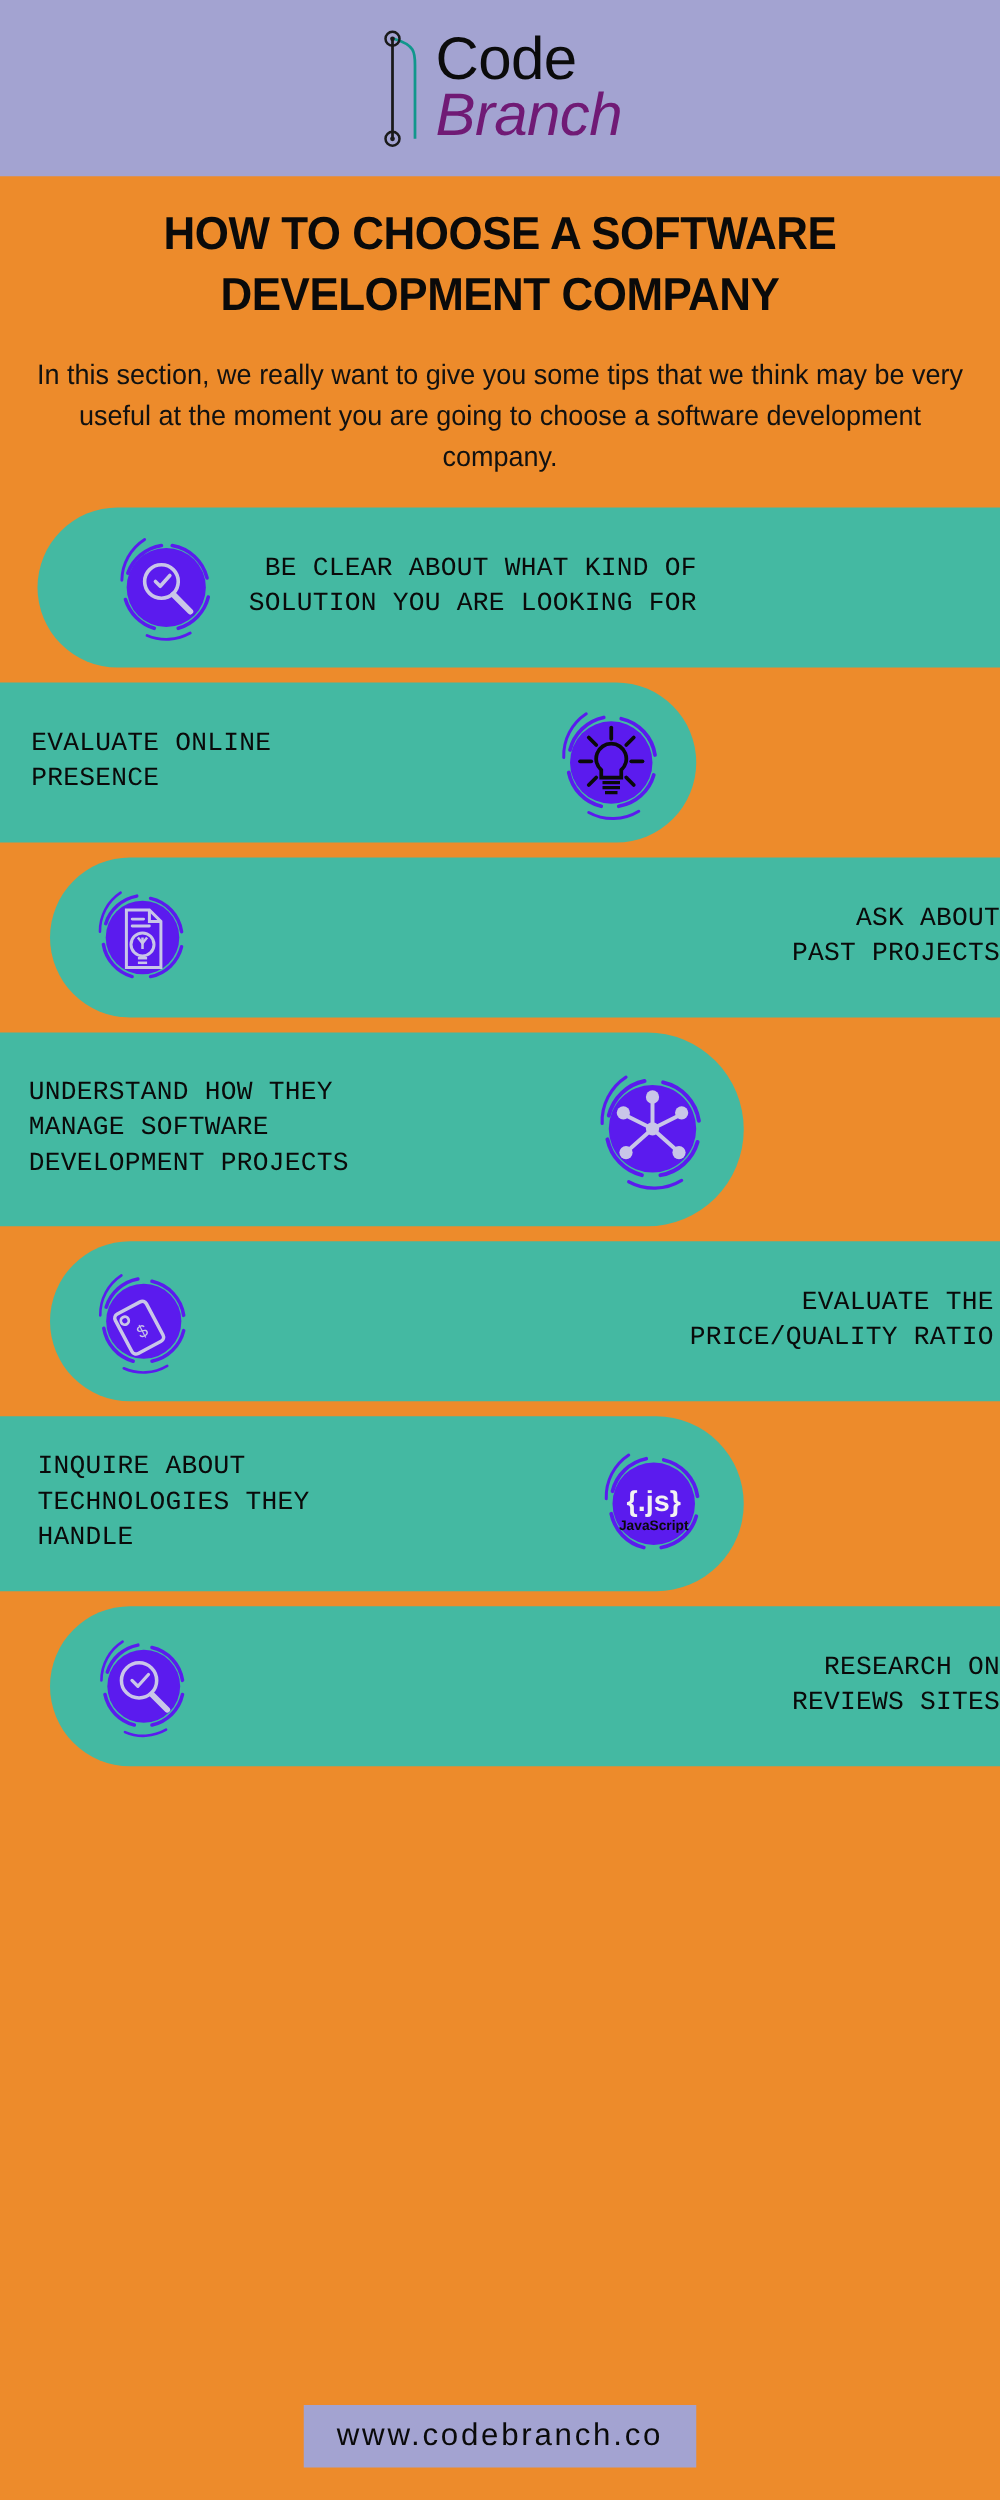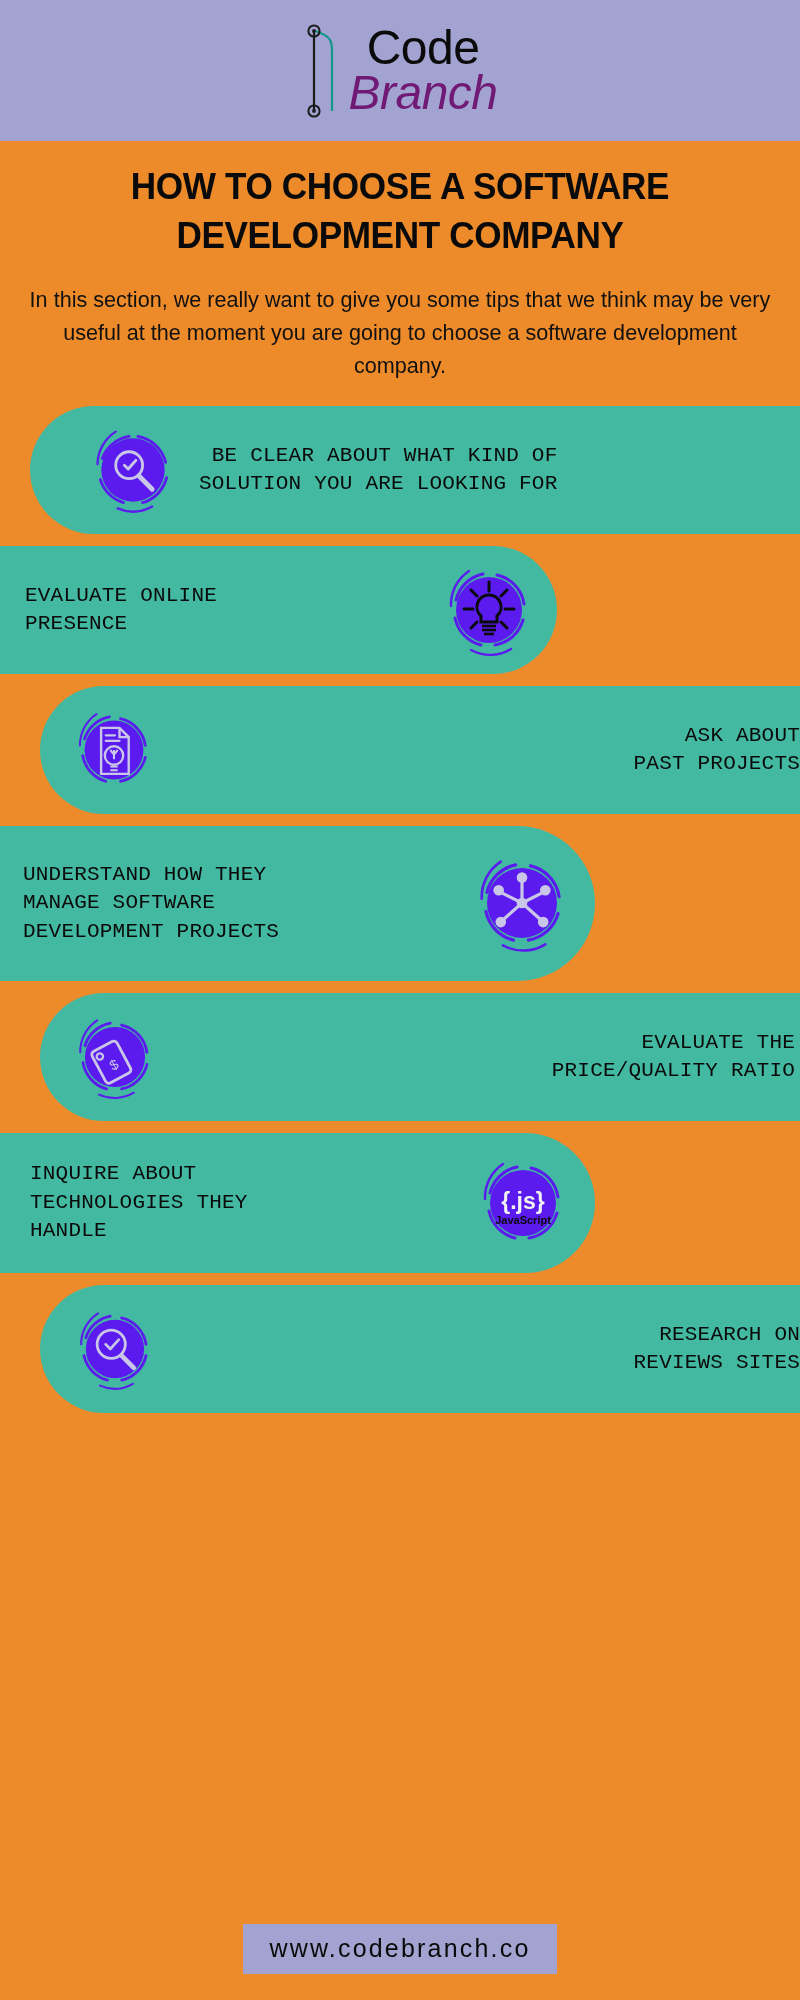--- a/index.html
+++ b/index.html
@@ -17,21 +17,20 @@
     background:#A3A3D1;
     display:flex; align-items:center; justify-content:center;
   }
   .logo-wrap { display:flex; align-items:center; gap:6px; }
   .logo-mark { width:40px; height:98px; display:block; }
   .logo-text { display:flex; flex-direction:column; line-height:0.92; }
   .logo-code {
     font-family:"Liberation Sans", sans-serif;
     font-size:48px; font-weight:400; color:#0B0B0B;
     letter-spacing:-0.5px;
-    text-align:center;
   }
   .logo-branch {
     font-family:"Liberation Sans", sans-serif;
     font-size:48px; font-weight:400; color:#701a75;
     letter-spacing:-0.5px;
     font-style:italic;
   }
 
   
   .title {

